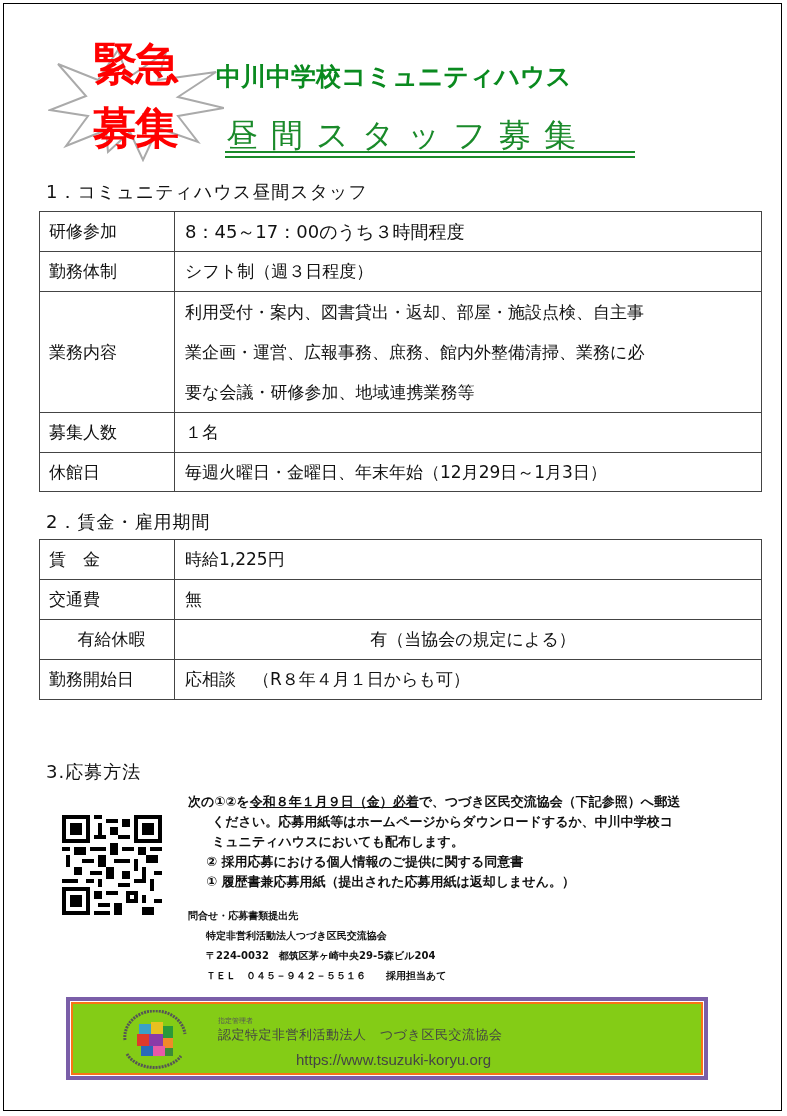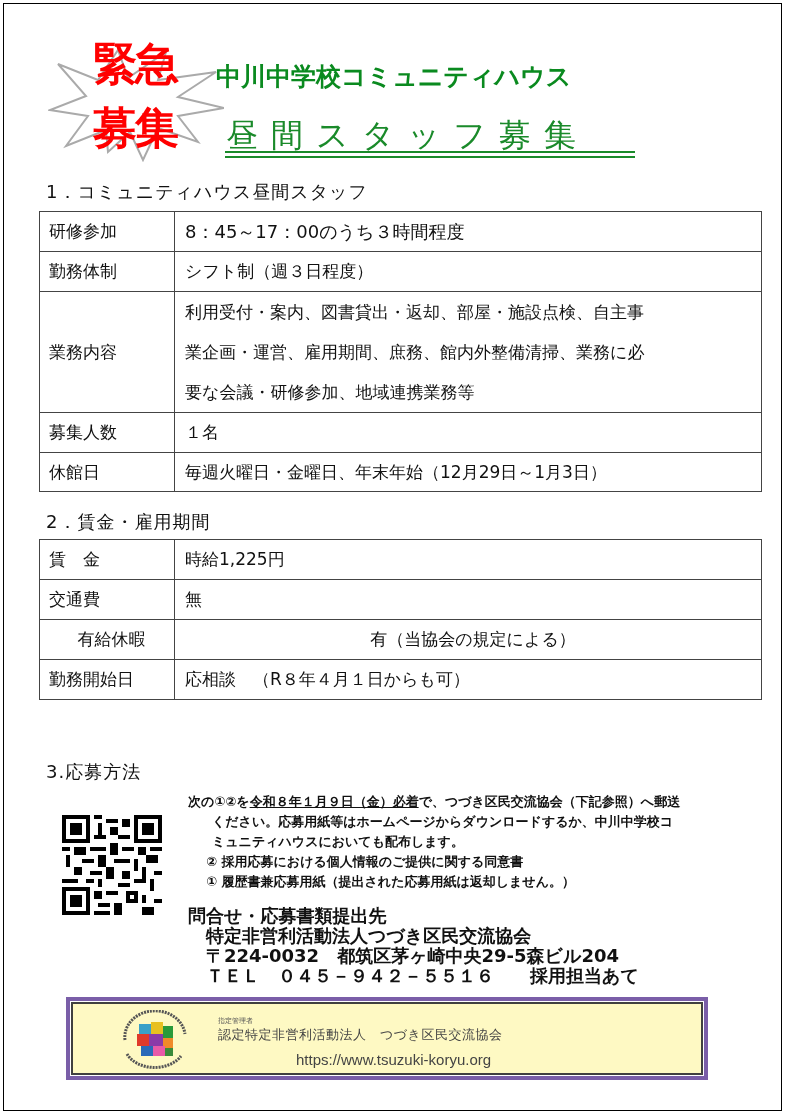--- a/index.html
+++ b/index.html
@@ -32,29 +32,29 @@
   .multi div { line-height:40px; }
   .small { font-size:18px;margin-left:8px; }
 
   
   .qr { position:absolute; left:62px; top:815px; width:100px; height:100px; }
   .apply-text { position:absolute; left:188px; top:792px; font-size:13px; font-weight:bold;
                 line-height:20px; white-space:nowrap; }
   .apply-text .indent { padding-left:24px; }
   .apply-text .item { padding-left:18px; }
   .u { text-decoration:underline; }
-  .contact { position:absolute; left:188px; top:906px; font-size:18px; font-weight:bold;
+  .contact { position:absolute; left:188px; top:906px; font-size:10px; font-weight:bold;
              line-height:20px; white-space:nowrap; }
   .contact .indent { padding-left:18px; }
 
   
   .banner { position:absolute; left:66px; top:997px; width:642px; height:83px;
             background:#7a5ea8; box-sizing:border-box; padding:5px; }
-  .banner-inner { width:100%; height:100%; background:#fef9c3; box-sizing:border-box;
-                  border:2px solid #404040; outline:1px solid #fff; position:relative; }
+  .banner-inner { width:100%; height:100%; background:#84cc16; box-sizing:border-box;
+                  border:2px solid #f97316; outline:1px solid #fff; position:relative; }
   .logo { position:absolute; left:42px; top:6px; width:80px; height:62px; }
   .org-small { position:absolute; left:145px; top:12px; font-size:7px; color:#555; }
   .org-name { position:absolute; left:145px; top:22px; font-size:13px; color:#444;
               white-space:nowrap; letter-spacing:0.5px; }
   .org-url { position:absolute; left:223px; top:47px; font-size:15px; color:#444;
              font-family:"Liberation Sans", sans-serif; }
 </style>
 </head>
 <body>
 
@@ -77,21 +77,21 @@
     <td class="value small">8：45～17：00のうち３時間程度</td>
   </tr>
   <tr style="height:40px;">
     <td class="label">勤務体制</td>
     <td class="value">シフト制（週３日程度）</td>
   </tr>
   <tr style="height:119px;">
     <td class="label">業務内容</td>
     <td class="value multi">
       <div>利用受付・案内、図書貸出・返却、部屋・施設点検、自主事</div>
-      <div>業企画・運営、雇用期間、庶務、館内外整備清掃、業務に必</div>
+      <div>業企画・運営、広報事務、庶務、館内外整備清掃、業務に必</div>
       <div>要な会議・研修参加、地域連携業務等</div>
     </td>
   </tr>
   <tr style="height:40px;">
     <td class="label">募集人数</td>
     <td class="value">１名</td>
   </tr>
   <tr style="height:39px;">
     <td class="label">休館日</td>
     <td class="value">毎週火曜日・金曜日、年末年始（12月29日～1月3日）</td>

